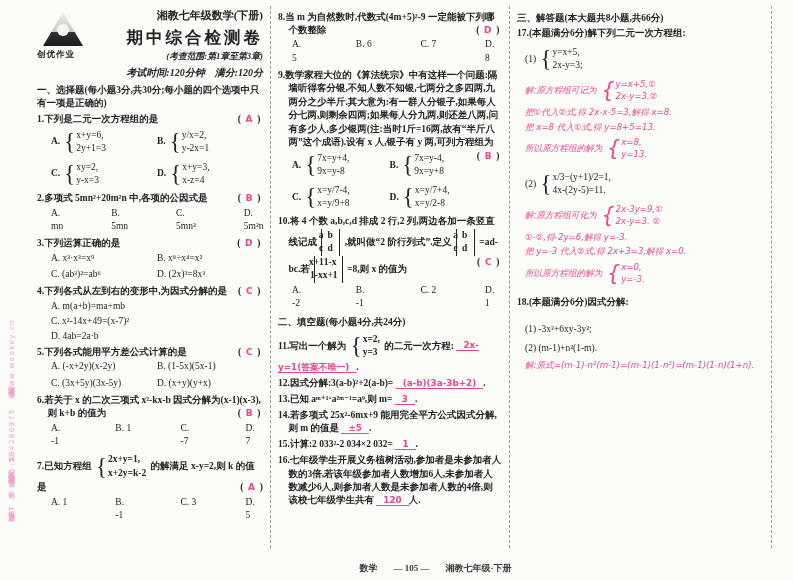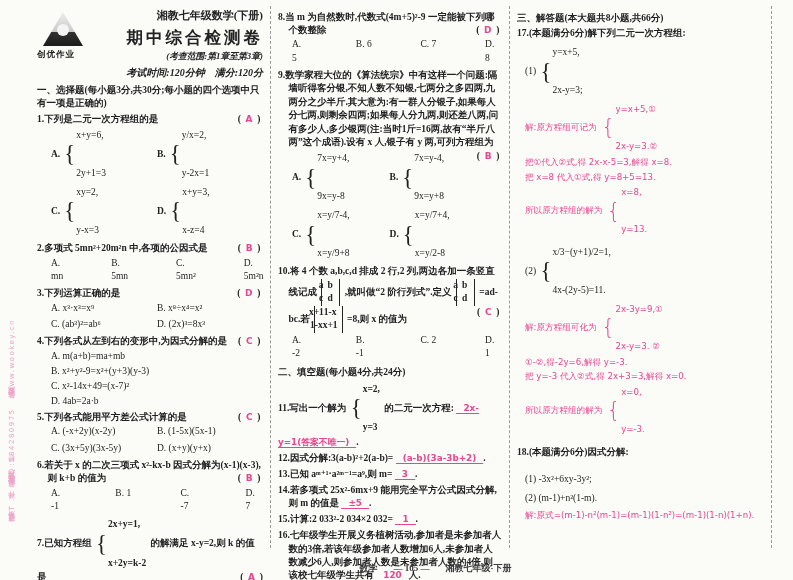--- a/index.html
+++ b/index.html
@@ -33,29 +33,29 @@
   .ansp::before{content:"(\2002";}
   .ansp::after{content:"\2002)";}
   .ansp i{font-style:normal;color:#e8468f;font-family:"DejaVu Sans",sans-serif;font-size:9px;}
   .opts2{display:grid;grid-template-columns:1fr 1fr;row-gap:3px;padding:1px 0 1px 14px;}
   .opts4{display:grid;grid-template-columns:1.1fr 1.15fr 1.15fr .9fr;padding:1px 4px 1px 14px;gap:48px;}
   .optsc{padding-left:14px;}
   .optsc span{display:block;margin:1.5px 0;}
   
   .sys{display:inline-flex;align-items:center;vertical-align:middle;margin:1px 2px;}
   .sys::before{content:"{";font-size:2.4em;font-weight:200;line-height:.9;margin-right:1px;}
-  .sys .ls{display:flex;flex-direction:column;justify-content:center;gap:25px;}
+  .sys .ls{display:flex;flex-direction:column;justify-content:center;}
   .optsys{display:flex;align-items:center;gap:2px;}
   .mline{display:block;}
   
   .det{display:inline-grid;grid-template-columns:auto auto;column-gap:9px;padding:0 4px;margin:0 2px;
        border-left:1px solid #222;border-right:1px solid #222;text-align:center;vertical-align:middle;}
   
   .blank{color:#e8468f;border-bottom:1px solid #e8468f;padding:0 7px;font-family:"DejaVu Sans",sans-serif;font-size:8.8px;}
-  .hand{color:#e8468f;font-family:"DejaVu Sans",sans-serif;font-size:8.6px;}
+  .hand{color:#e8468f;font-style:italic;font-family:"DejaVu Sans",sans-serif;font-size:8.6px;}
   .hand .sys::before{font-weight:300;}
   .sol{margin:3px 0 3px 8px;}
   .sol .mline{margin:2.5px 0;}
   .ftr{position:absolute;bottom:5px;left:0;width:100%;text-align:center;font-weight:bold;font-size:9px;color:#3a3a3a;padding-left:39px;}
   .ftr span{margin:0 8px;}
 </style>
 </head>
 <body>
 
 <div class="page">
@@ -144,21 +144,20 @@
           <span>C. (ab³)²=ab⁶</span>
           <span>D. (2x)³=8x³</span>
         </div>
       </div>
 
       <div class="q">
         <div class="stem"><span>4.下列各式从左到右的变形中,为因式分解的是</span>
           <span class="ansp"><i>C</i></span></div>
         <div class="optsc">
           <span>A. m(a+b)=ma+mb</span>
-          <span>B. x²+y²-9=x²+(y+3)(y-3)</span>
           <span>C. x²-14x+49=(x-7)²</span>
           <span>D. 4ab=2a·b</span>
         </div>
       </div>
 
       <div class="q">
         <div class="stem"><span>5.下列各式能用平方差公式计算的是</span>
           <span class="ansp"><i>C</i></span></div>
         <div class="opts2">
           <span>A. (-x+2y)(x-2y)</span>

